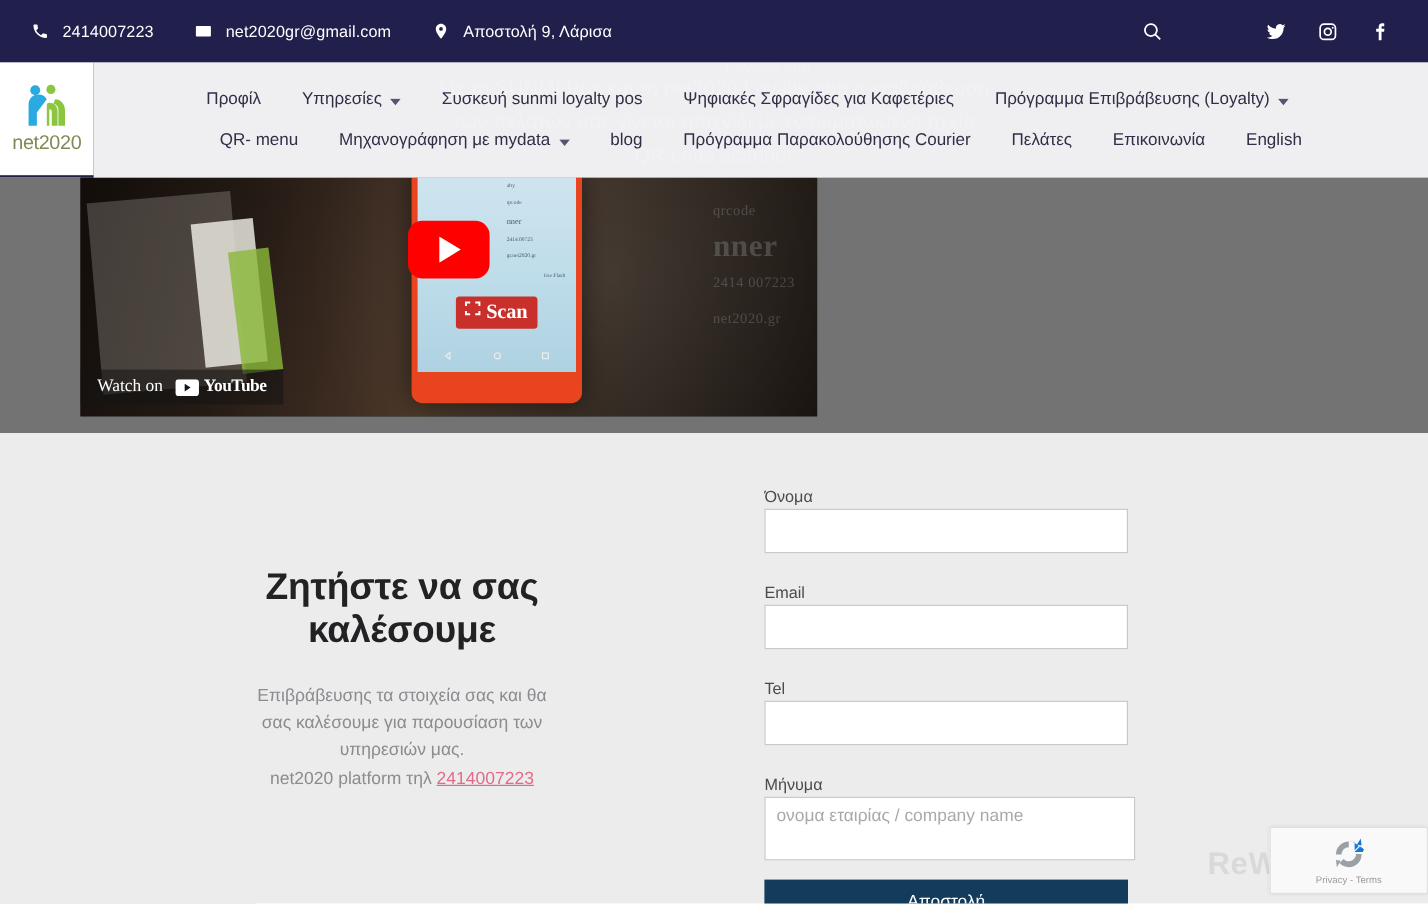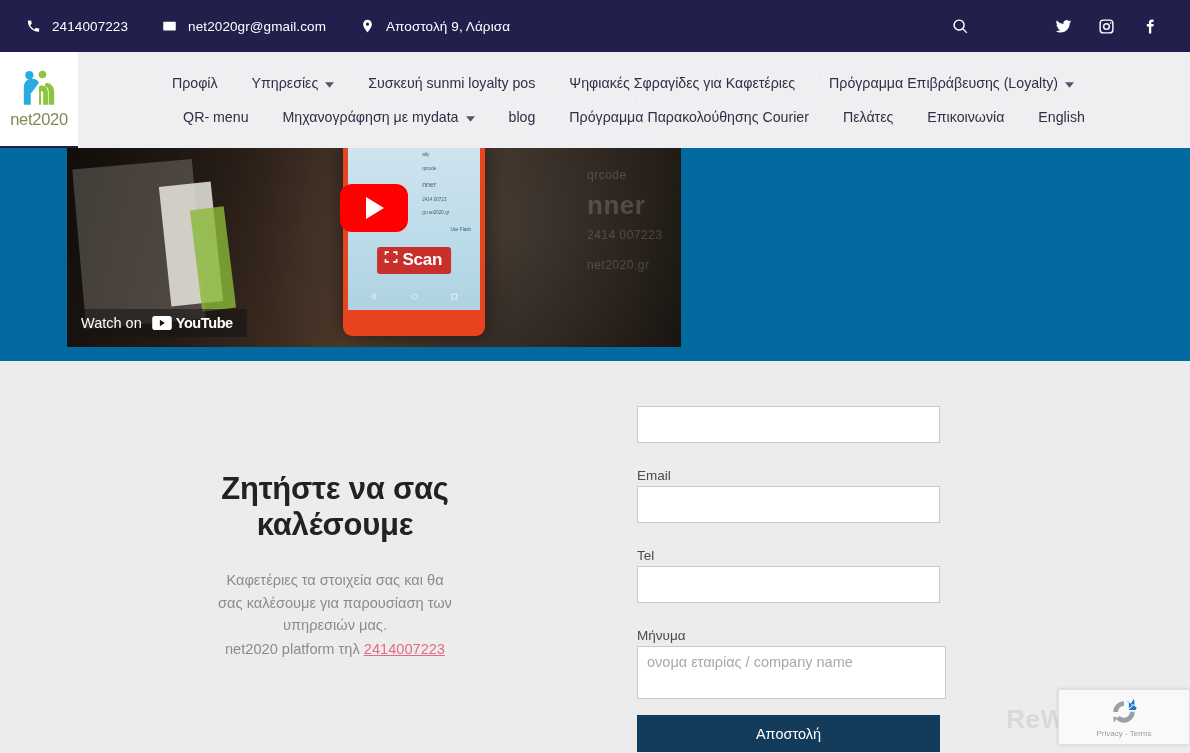--- a/index.html
+++ b/index.html
@@ -83,21 +83,21 @@
     display: flex; align-items: center; gap: 7px;
     color: #2f2f46; font-size: 14.2px;
     white-space: nowrap; cursor: pointer;
   }
   .nav-item + .nav-item { margin-left: 34px; text-align: center; }
   .chev { width: 9px; height: 6px; display: block; fill: #55556e; margin-top: 3px; }
 
   
   .video-section {
     position: absolute; top: 148px; left: 0;
-    width: 1190px; height: 213px; background: #0369a1;
+    width: 1190px; height: 213px; background: #737373; font-family: Liberation Serif, serif;
   }
   .video {
     position: absolute; top: 0px; left: 67px;
     width: 614px; height: 199px;
     background: #1b1410;
     overflow: hidden;
   }
   .vid-bg {
     position: absolute; inset: 0;
     background:
@@ -413,29 +413,30 @@
           </svg>
           <span class="yt-word">YouTube</span>
         </span>
       </div>
     </div>
   </div>
 
   <div class="contact">
     <div class="contact-left">
       <h2 class="c-title">Ζητήστε να σας καλέσουμε</h2>
-      <p class="c-desc">Καφετέριες τα στοιχεία σας και θα
+      <p class="c-desc">Επιβράβευσης τα στοιχεία σας και θα
 σας καλέσουμε για παρουσίαση των
 υπηρεσιών μας.</p>
       <p class="c-platform">
         <span>net2020 platform τηλ </span><a class="c-phone" href="#">2414007223</a>
       </p>
     </div>
 
     <form class="form">
+      <label class="f-label">Όνομα</label>
       <input class="f-input" type="text" value="" style="">
       <div class="f-gap"></div>
 
       <label class="f-label">Email</label>
       <input class="f-input" type="email" value="" style="">
       <div class="f-gap"></div>
 
       <label class="f-label">Tel</label>
       <input class="f-input" type="tel" value="" style="">
       <div class="f-gap"></div>

